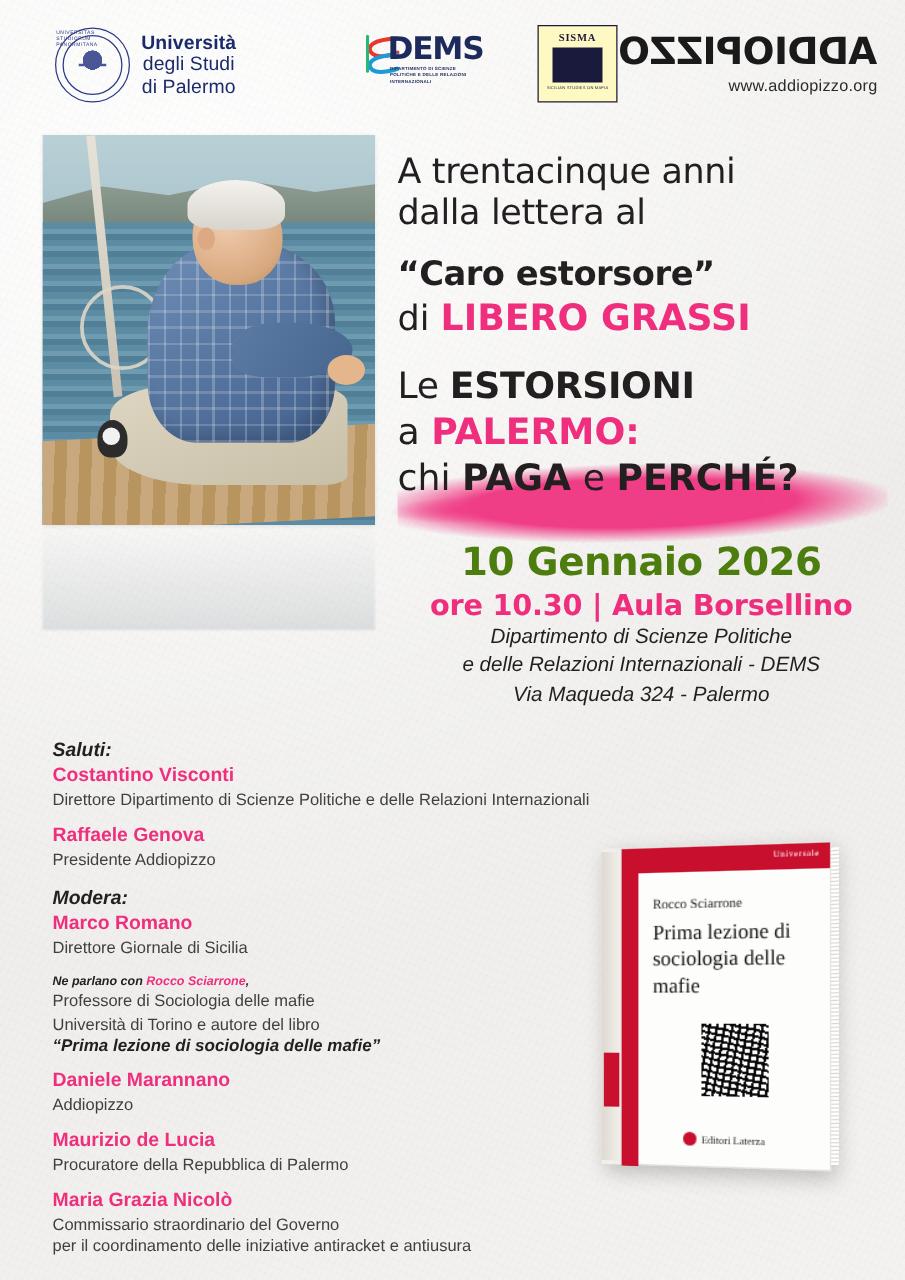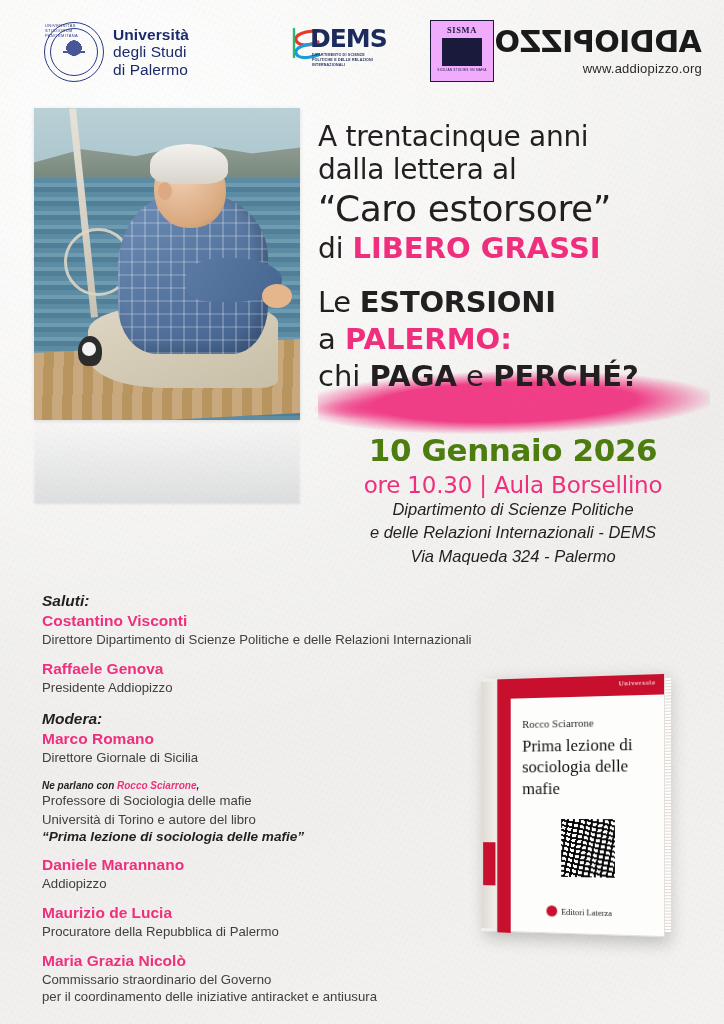--- a/index.html
+++ b/index.html
@@ -80,20 +80,21 @@
     font-size: 4px;
     color: #2b3a85;
     letter-spacing: .4px;
   }
   .unipa-text {
     line-height: 1.12;
     color: #1b2a6b;
     font-size: 15.5px;
     font-weight: 700;
     letter-spacing: .1px;
+    text-align: center;
   }
   .unipa-text .l1 { font-weight: 700; }
   .unipa-text .l2 { font-weight: 400; }
   .unipa-text .l3 { font-weight: 400; }
 
   .logo-dems {
     position: absolute;
     left: 288px;
     top: 2px;
     width: 96px;
@@ -128,21 +129,21 @@
     width: 72px;
   }
 
   .logo-sisma {
     position: absolute;
     left: 430px;
     top: 2px;
     width: 64px;
     height: 62px;
     border: 1.5px solid #1a1a3c;
-    background: #f0abfc;
+    background: #fef9c3;
     box-sizing: border-box;
     padding-top: 4px;
     text-align: center;
   }
   .sisma-title {
     font-size: 8.5px;
     font-weight: 700;
     letter-spacing: .6px;
     color: #1a1a3c;
     font-family: "Liberation Serif", serif;
@@ -292,24 +293,24 @@
     font-family: "DejaVu Sans", sans-serif;
   }
   .hl-line {
     font-size: 28px;
     line-height: 1.18;
     color: #231f20;
     font-weight: 400;
     letter-spacing: -.3px;
   }
   .hl-quote {
-    font-size: 36px;
-    font-weight: 400;
+    font-size: 27px;
+    font-weight: 700;
     letter-spacing: -.4px;
-    margin-top: 2px;
+    margin-top: 18px;
   }
   .hl-di { font-size: 28px; margin-top: 2px; }
   .pink { color: #ef2f7d; }
   .hl-di .pink { font-weight: 800; font-size: 29px; }
   .hl-block2 { margin-top: 20px; }
   .hl-l1 { font-size: 29px; letter-spacing: -.3px; }
   .hl-l1 b { font-weight: 800; margin-top: 32px; }
   .hl-l2 { font-size: 29px; margin-top: 3px; }
   .hl-l2 .pink { font-weight: 800; }
   .hl-l3 { font-size: 29px; margin-top: 3px; position: relative; z-index: 2; }
@@ -341,21 +342,21 @@
     font-family: "DejaVu Sans", sans-serif;
   }
   .date-main {
     font-size: 31px;
     font-weight: 800;
     color: #4d7c0f;
     letter-spacing: -.4px;
   }
   .date-sub {
     font-size: 23px;
-    font-weight: 400;
+    font-weight: 700;
     color: #ef2f7d;
     margin-top: 4px;
     letter-spacing: -.2px;
   }
   .venue {
     position: absolute;
     left: 318px;
     top: 498px;
     width: 390px;
     text-align: center;

